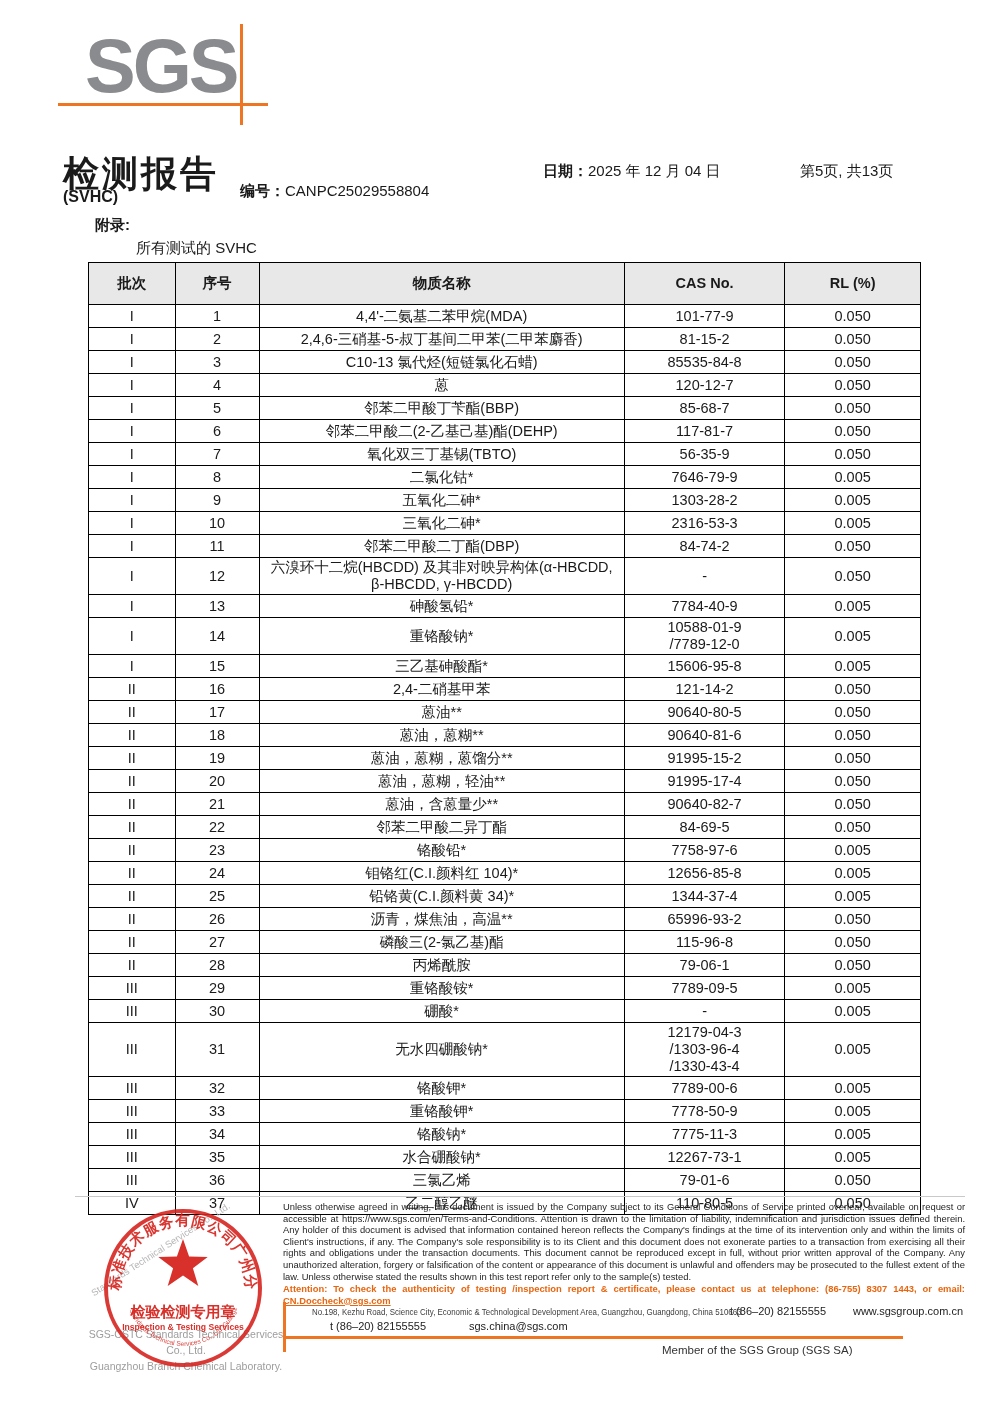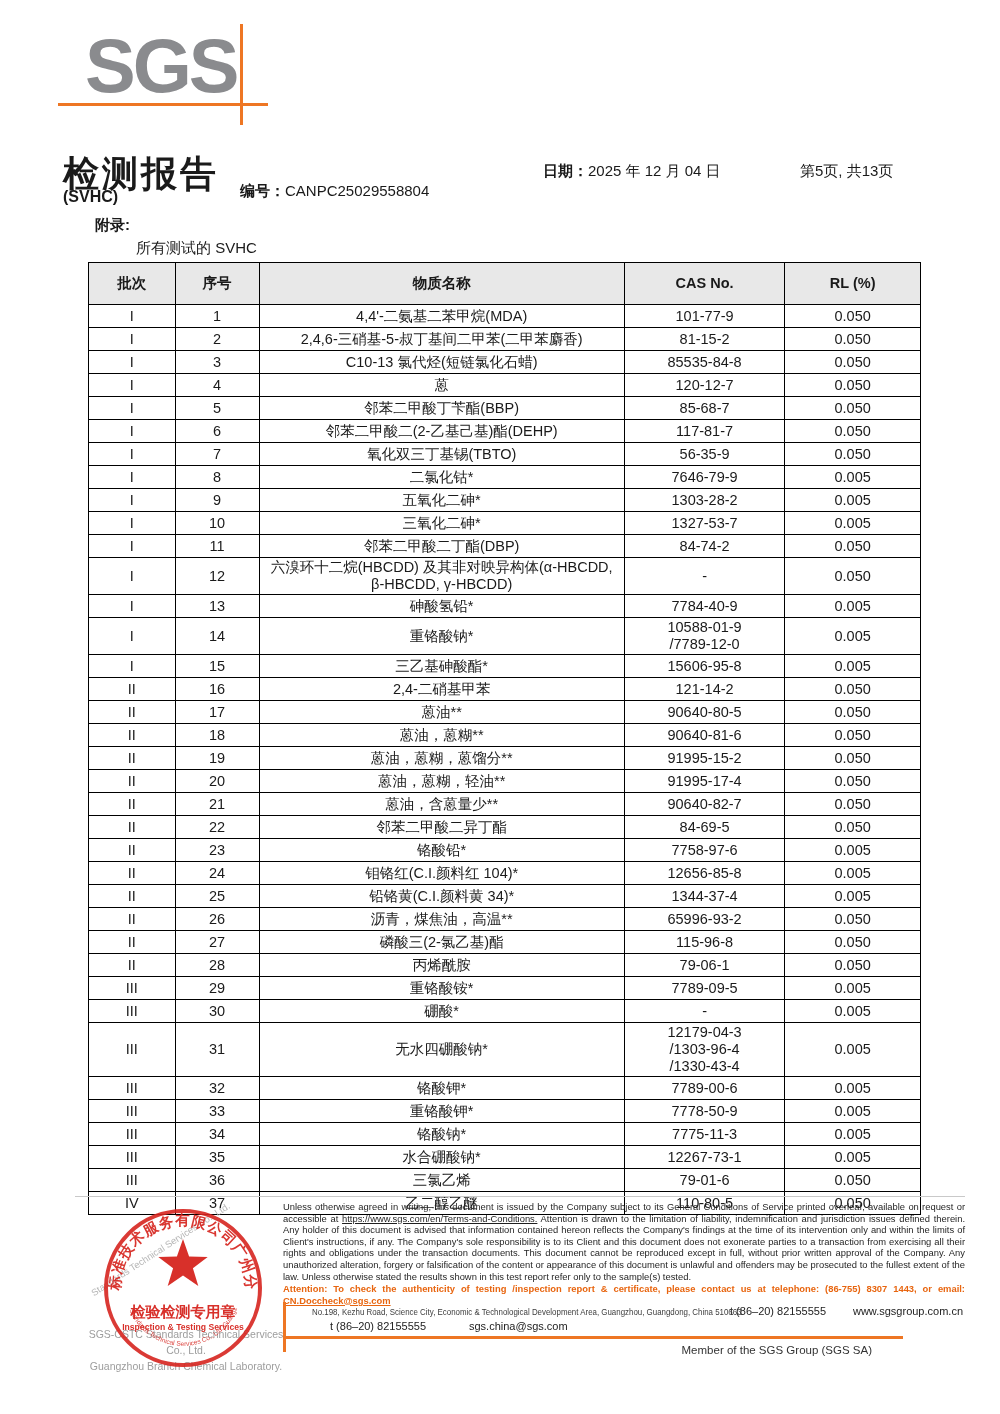--- a/index.html
+++ b/index.html
@@ -28,35 +28,35 @@
   .svhc-table { position:absolute; left:88px; top:262px; width:833px; border-collapse:collapse; table-layout:fixed; }
   .svhc-table th, .svhc-table td { border:1.6px solid #000; text-align:center; vertical-align:middle; font-size:14.5px; line-height:17px; padding:1px 3px; height:23px; }
   .svhc-table th { background:#e8e8e8; font-weight:bold; height:42px; }
   .col-batch { width:10.4%; } .col-no { width:10.1%; } .col-name { width:43.9%; } .col-cas { width:19.3%; } .col-rl { width:16.3%; }
   .cas-cell { white-space:pre-line; }
 
   
   .footer-divider { position:absolute; left:75px; top:1196px; width:890px; height:1px; background:#c9c9c9; }
 
   .legal-block { position:absolute; left:283px; top:1201px; width:682px; font-size:9.4px; line-height:11.6px; text-align:justify; color:#1f1f1f; }
-  .legal-link { text-decoration:underline; color:#1f1f1f;margin-top:39px; }
+  .legal-link { color:#1f1f1f;margin-top:39px; }
   .attention-text { color:#e8650f; font-weight:bold; margin-top:1px; }
   .attention-email { color:#e8650f; text-decoration:underline; font-weight:bold; }
 
   .address-block { position:absolute; left:287px; top:1305px; width:676px; }
   .addr-row { display:flex; align-items:baseline; margin-bottom:3px;margin-left:25px; }
   .addr-left { width:400px; }
   .addr-en { font-size:8.6px; color:#3c3c3c; transform:scaleX(.92); transform-origin:left; white-space:nowrap; }
   .addr-cn { font-size:12px; font-weight:bold; color:#111; white-space:nowrap; }
   .addr-phone { width:135px; font-size:11px; color:#222; padding-left:18px; white-space:nowrap; }
   .addr-web { font-size:11px; color:#222; padding-left:22px; white-space:nowrap; }
 
   .footer-orange-hline { position:absolute; left:283px; top:1336px; width:620px; height:3px; background:#ee7623; }
   .footer-orange-vline { position:absolute; left:283px; top:1302px; width:2.5px; height:50px; background:#ee7623; }
-  .member-line { position:absolute; left:662px; top:1344px; width:210px; font-size:11.5px; color:#333; text-align:right; }
+  .member-line { position:absolute; left:662px; top:1344px; width:210px; font-size:11.5px; color:#333; text-align:left; }
 
   
   .stamp-backdrop { position:absolute; left:80px; top:1326px; width:212px; text-align:center; font-size:10.5px; line-height:16px; color:#9d9d9d; }
   .stamp-diagonal { position:absolute; left:92px; top:1288px; width:210px; font-size:9.5px; color:#ababab; transform:rotate(-33deg); transform-origin:left center; white-space:nowrap; opacity:.85; }
   .stamp-svg { position:absolute; left:88px; top:1203px; }
 </style>
 </head>
 <body>
 
 <div class="page">
@@ -158,21 +158,21 @@
           <td>I</td>
           <td>9</td>
           <td>五氧化二砷*</td>
           <td class="cas-cell">1303-28-2</td>
           <td>0.005</td>
         </tr>
         <tr>
           <td>I</td>
           <td>10</td>
           <td>三氧化二砷*</td>
-          <td class="cas-cell">1327-53-7</td>
+          <td class="cas-cell">2316-53-3</td>
           <td>0.005</td>
         </tr>
         <tr>
           <td>I</td>
           <td>11</td>
           <td>邻苯二甲酸二丁酯(DBP)</td>
           <td class="cas-cell">84-74-2</td>
           <td>0.050</td>
         </tr>
         <tr>

